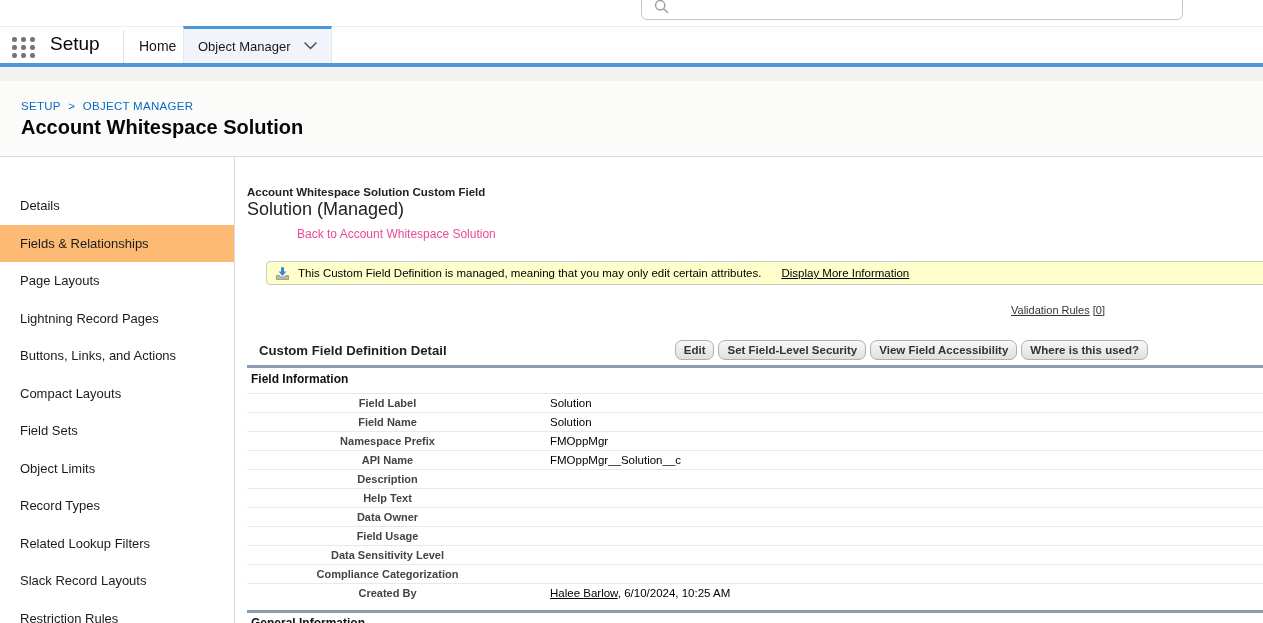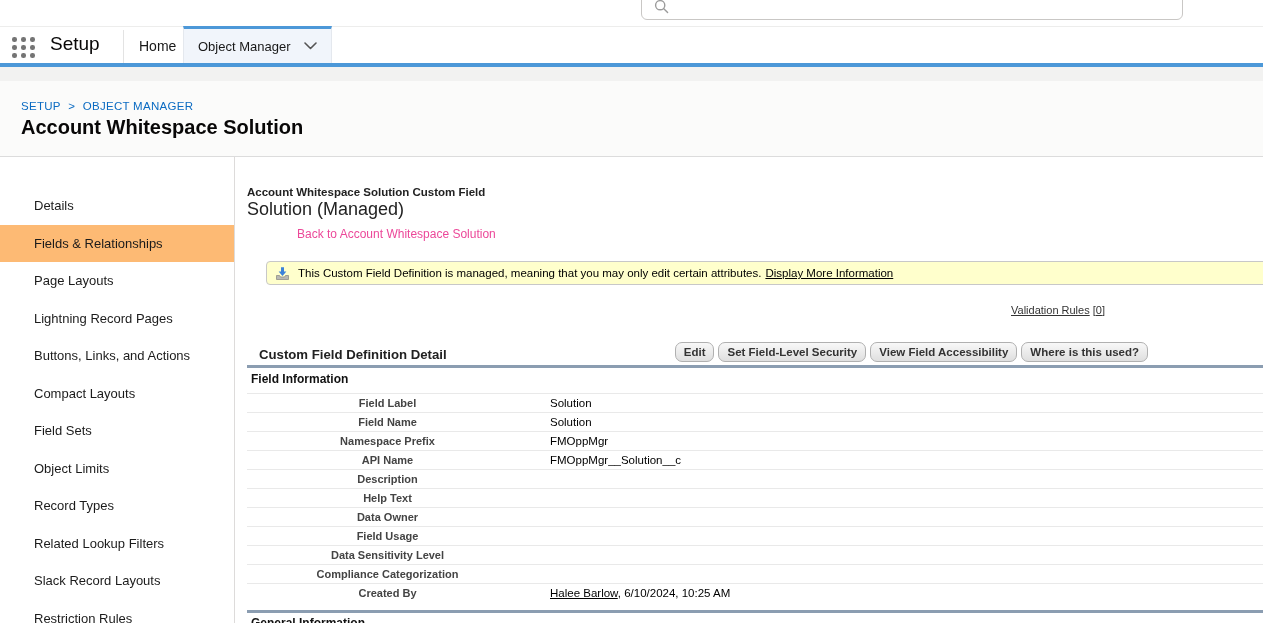--- a/index.html
+++ b/index.html
@@ -33,41 +33,41 @@
   .page-gap { height:14px; background:#f2f2f1; }
   .page-head { height:76px; background:#fbfbfa; border-bottom:1px solid #dcdcdc; padding-left:21px; }
   .breadcrumb { padding-top:19px; font-size:11.5px; letter-spacing:.3px; }
   .breadcrumb a { color:#0b6bc2; text-decoration:none; cursor:pointer; }
   .breadcrumb .sep { color:#0b6bc2; margin:0 4px; }
   .page-title { margin-top:4px; font-size:20px; font-weight:bold; color:#080707; }
 
   
   .body-wrap { display:flex; height:466px; }
   .sidebar { width:235px; border-right:1px solid #dddbda; background:#fff; padding-top:30px; }
-  .side-item { height:37.5px; display:flex; align-items:center; padding-left:34px;
+  .side-item { height:37.5px; display:flex; align-items:center; padding-left:20px;
     font-size:13px; color:#1b1b1b; cursor:pointer; }
   .side-item.active { background:#fdba74; font-weight:normal; }
   .main { flex:1; position:relative; background:#fff; }
 
   .context-label { position:absolute; left:12px; top:29px; font-size:11.5px; font-weight:bold; color:#222; }
   .field-title { position:absolute; left:12px; top:42px; font-size:18px; color:#222; }
   .back-link { position:absolute; left:19px; top:70px; font-size:12px; color:#ec4899;
     text-decoration:none; cursor:pointer;margin-left:43px; }
 
   .banner { position:absolute; left:31px; top:104px; right:-6px; height:24px;
     background:#ffffcc; border:1px solid #c8c8c8; border-radius:4px;
     display:flex; align-items:center; padding:0 8px; font-size:11.5px; color:#000; }
   .banner svg { margin-right:8px; flex:0 0 auto; }
-  .banner a { color:#000; text-decoration:underline; margin-left:4px; cursor:pointer; }
+  .banner a { color:#000; text-decoration:underline; margin-left:20px; cursor:pointer; }
 
   .related-links { position:absolute; top:147px; right:158px; font-size:11px; color:#333; }
   .related-links a { color:#333; text-decoration:underline; cursor:pointer; }
 
   .detail-head { position:absolute; left:24px; right:115px; top:181px; height:24px;
-    display:flex; align-items:flex-end; justify-content:space-between; }
+    display:flex; align-items:center; justify-content:space-between; }
   .detail-title { font-size:13.2px; font-weight:bold; color:#222; }
   .btns { display:flex; gap:4px; }
   .btn { font-family:"Liberation Sans",sans-serif; font-size:11.5px; font-weight:bold; color:#333;
     background:linear-gradient(#f8f8f8,#dfdfdf); border:1px solid #b0b0b0; border-radius:7px;
     padding:3px 8px; cursor:pointer; white-space:nowrap; }
 
   .sec-bar { position:absolute; left:12px; right:0; height:3px; background:#8b9db1; }
   .sec-bar.top { top:208px; }
   .sec-bar.bottom { top:453px; }
   .sec-title { position:absolute; left:16px; top:215px; font-size:12px; font-weight:bold; color:#111; }

